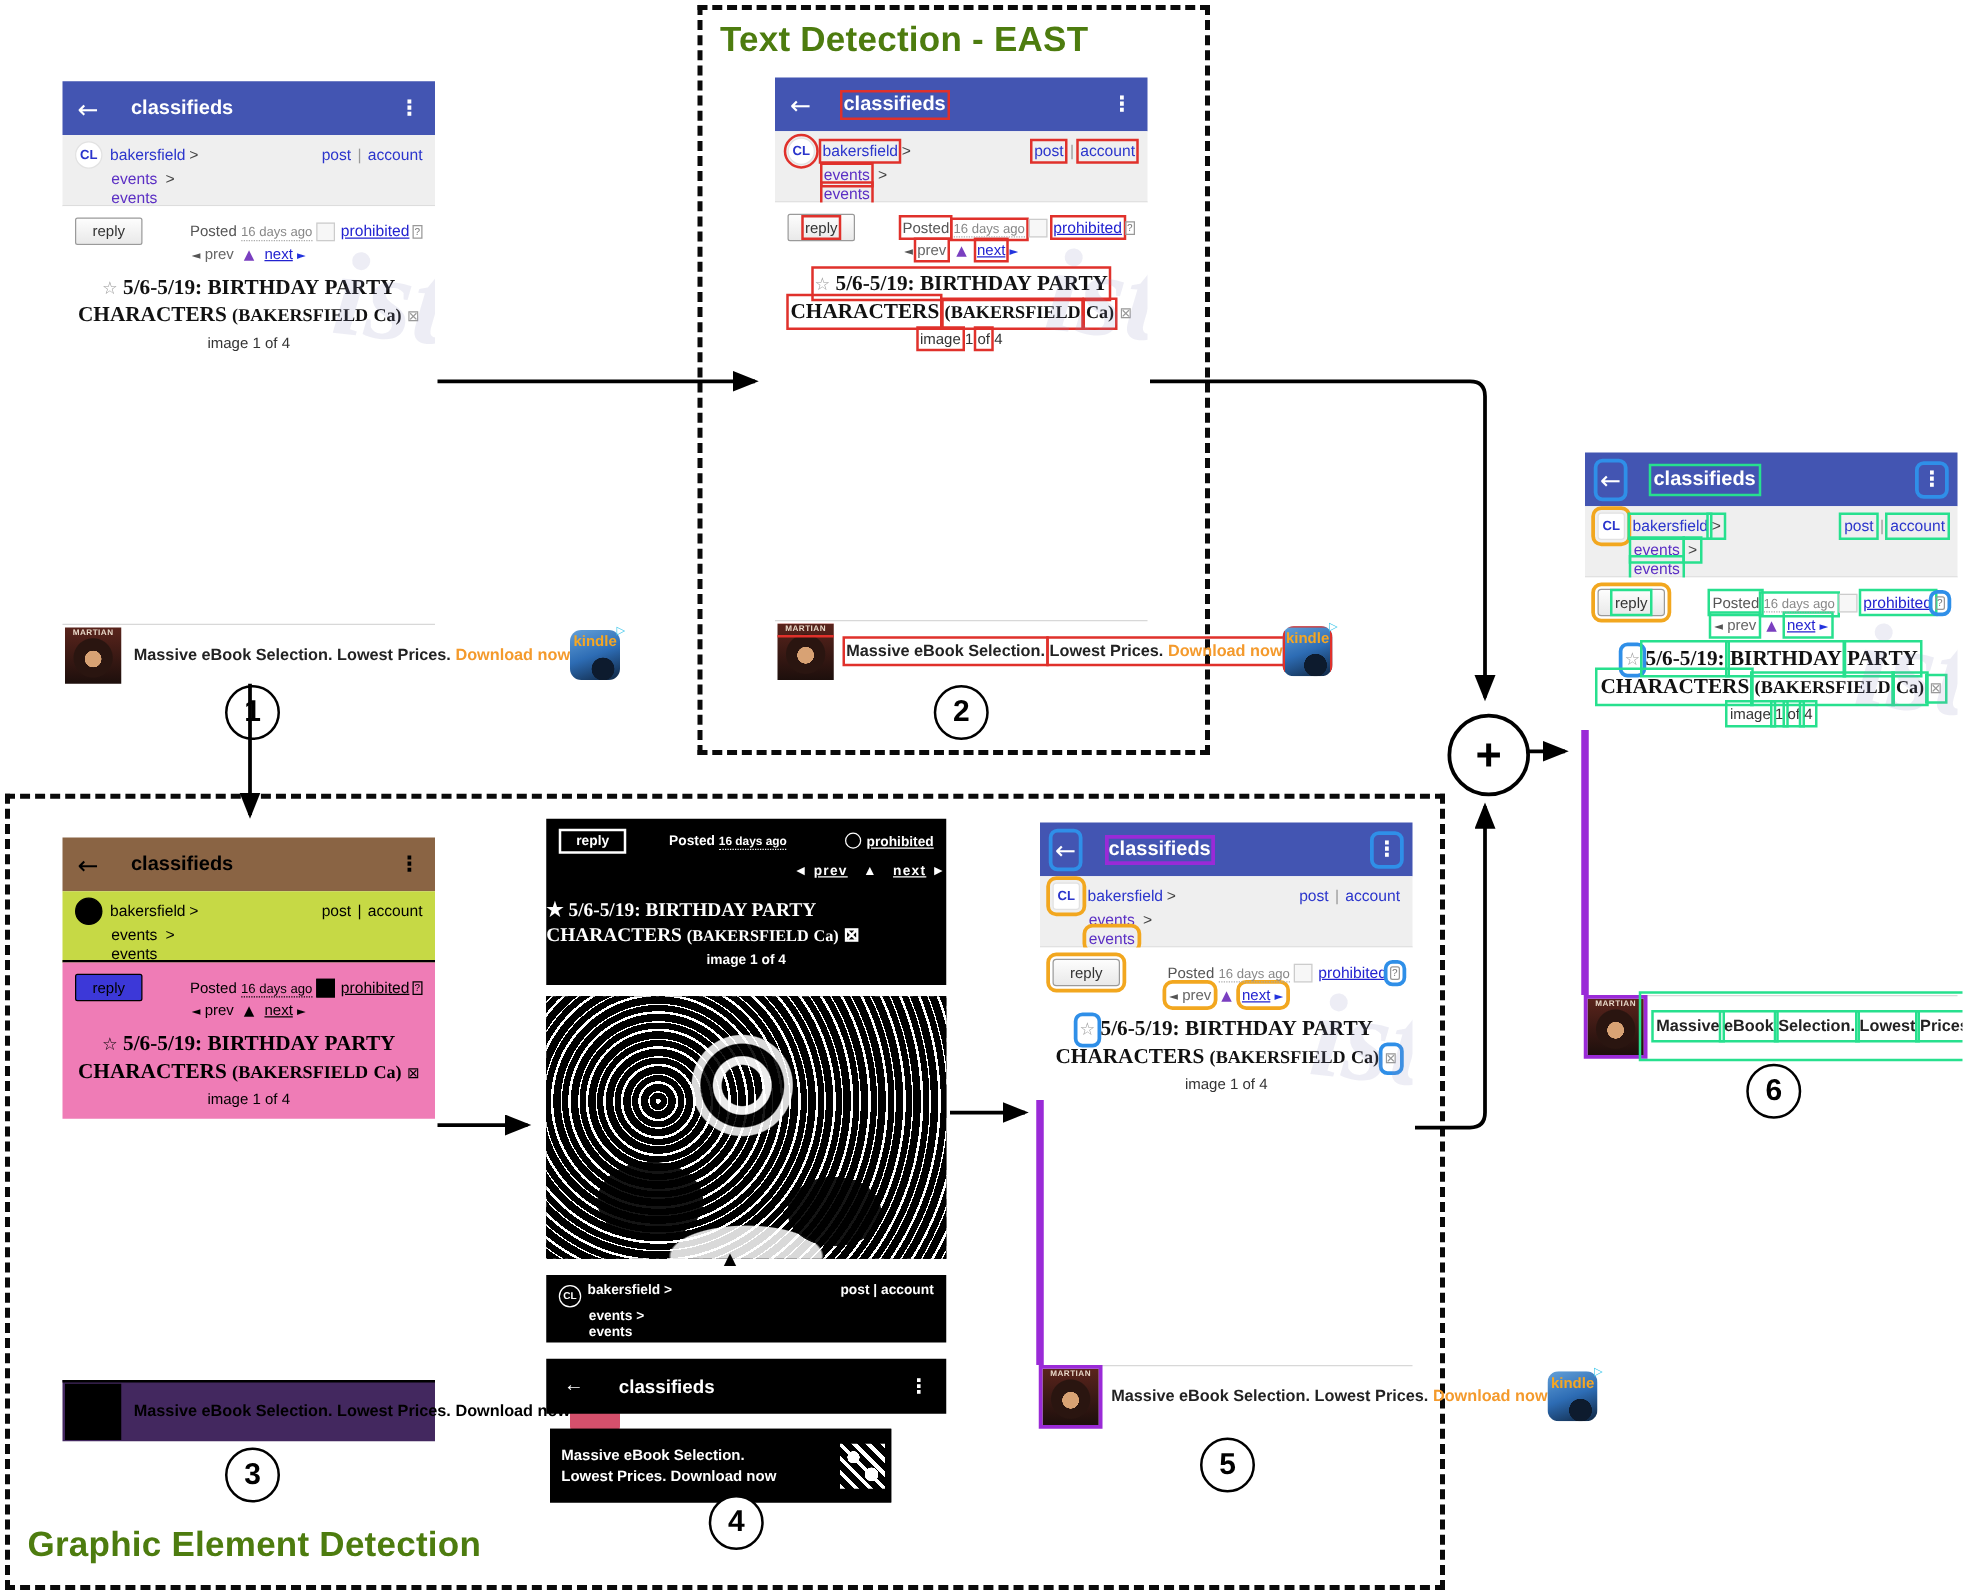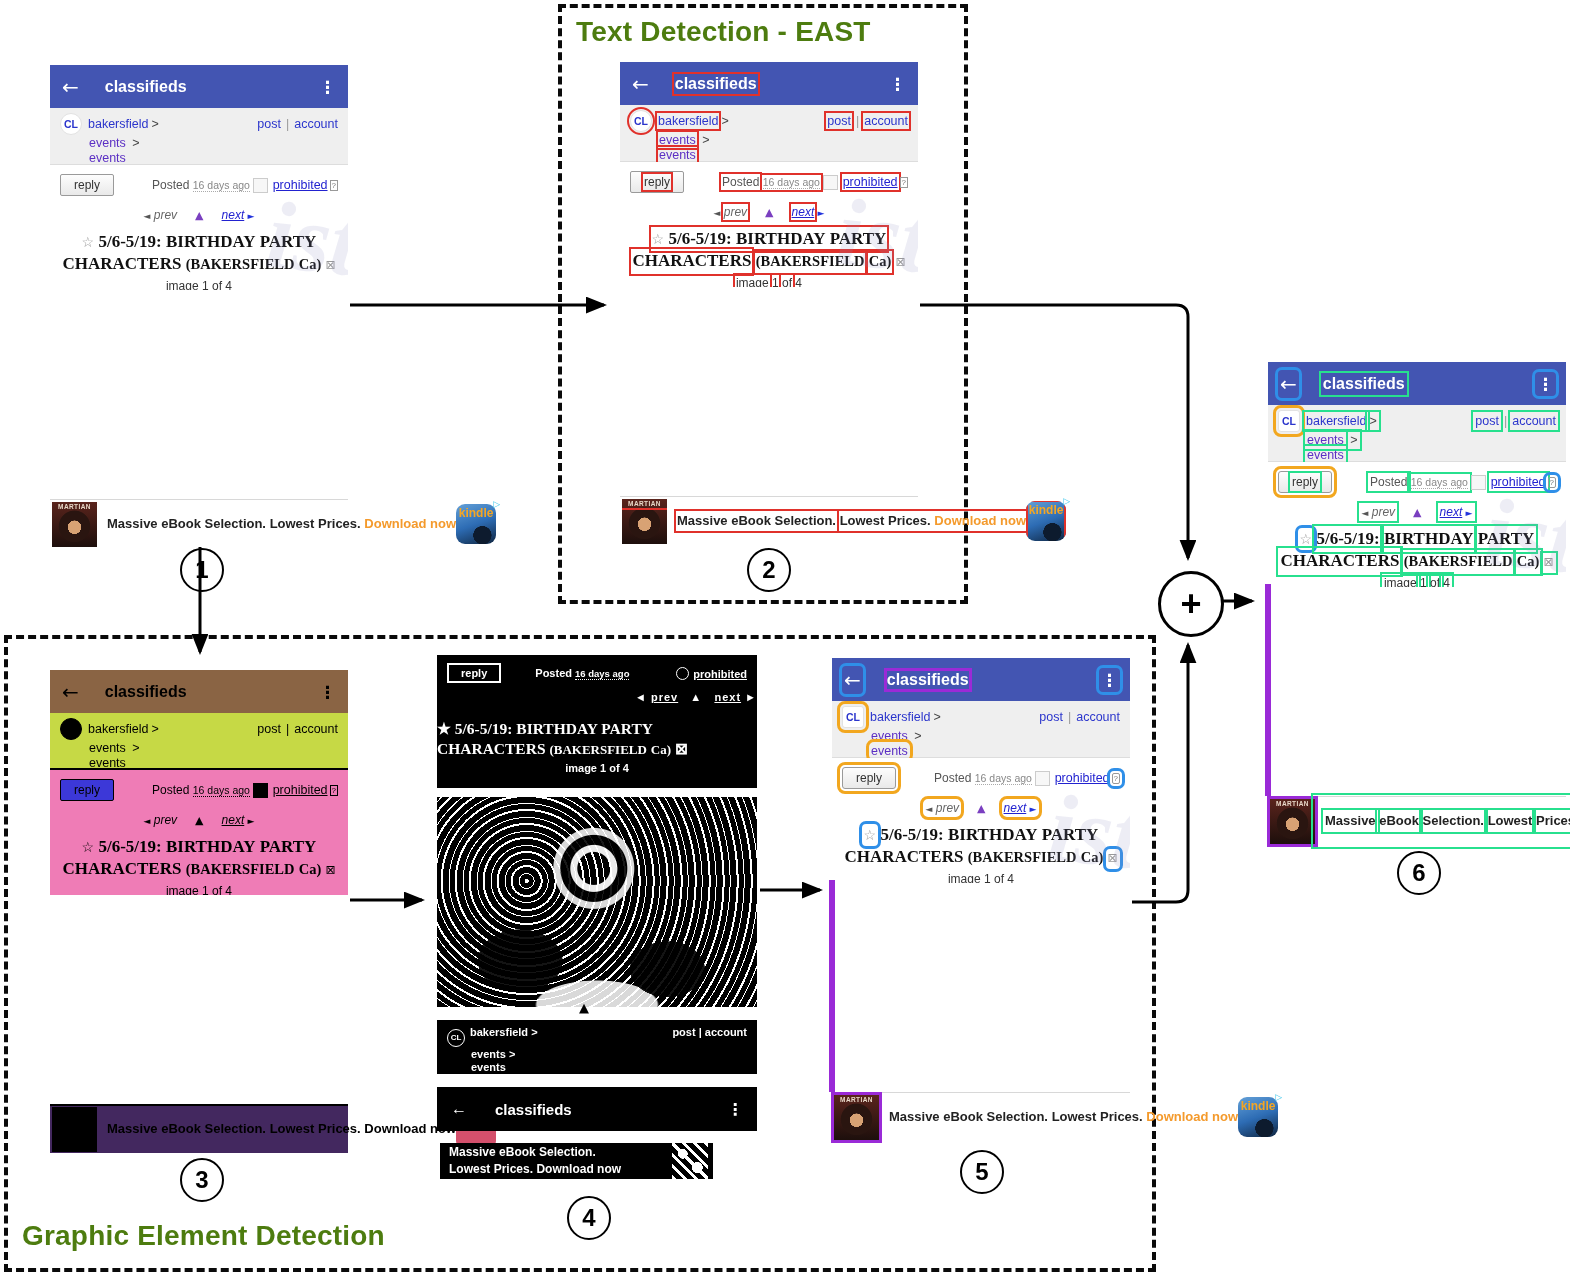--- a/index.html
+++ b/index.html
@@ -53,21 +53,21 @@
     font-style:italic;font-weight:bold;font-size:96px;color:rgba(140,145,190,.16);transform:rotate(6deg);pointer-events:none;}
   .meta-row{display:flex;align-items:center;padding:0 10px;position:relative;}
   .reply-btn{border:1px solid #9a9a9a;border-radius:2px;background:linear-gradient(#fdfdfd,#e9e9e9);
     padding:3px 13px;font-size:12px;color:#333;}
   .posted{margin-left:38px;color:#555;font-size:12px;}
   .ago{color:#888;font-size:10.5px;border-bottom:1px dotted #aaa;}
   .proh{margin-left:auto;display:flex;align-items:center;}
   .checkbox{width:13px;height:13px;border:1px solid #ccc;background:#f7f7f7;display:inline-block;margin-right:5px;}
   .phib{color:#2222d0;text-decoration:underline;font-size:12.5px;}
   .flag{font-size:8px;color:#777;border:1px solid #999;padding:0 1px;margin-left:2px;vertical-align:top;line-height:9px;}
-  .nav-row{display:flex;justify-content:center;align-items:center;gap:18px;margin-top:12px;font-size:12px;font-style:italic;}
+  .nav-row{display:flex;justify-content:center;align-items:center;gap:8px;font-size:12px;}
   .prev{color:#666;} .tri{font-size:9px;color:#555;font-family:"DejaVu Sans",sans-serif;}
   .upnav{color:#7a3fc0;font-size:11px;font-family:"DejaVu Sans",sans-serif;}
   .next .nlink{color:#2222d0;text-decoration:underline;} .ntri{color:#2233dd;}
   .title{margin-top:9px;text-align:center;font-family:"Liberation Serif","DejaVu Serif",serif;
     font-weight:bold;font-size:17px;line-height:1.32;color:#111;padding:0 6px;}
   .star{color:#999;font-weight:normal;font-family:"DejaVu Sans",sans-serif;font-size:14px;}
   .title .small{font-size:14.5px;}
   .del{color:#999;font-size:12px;font-family:"DejaVu Sans",sans-serif;font-weight:normal;}
   .counter{text-align:center;font-size:12px;color:#333;margin-top:3px;}
   .ph-photo{height:206px;position:relative;overflow:hidden;
@@ -162,21 +162,21 @@
       repeating-radial-gradient(circle at 28% 40%, #fff 0 2px, #000 2px 7px, #fff 7px 8px, #000 8px 14px),
       repeating-radial-gradient(circle at 74% 50%, #fff 0 2px, #000 2px 9px),
       #000;}
   .segC{top:365px;height:54px;padding:6px 10px;font-size:11px;font-weight:bold;}
   .bcirc{display:inline-flex;width:16px;height:16px;border:1.5px solid #fff;border-radius:50%;align-items:center;justify-content:center;font-size:8px;margin-right:5px;vertical-align:-4px;}
   .bc-r{float:right;}
   .bindent{margin-left:24px;margin-top:1px;}
   .segD{top:432px;height:44px;display:flex;align-items:center;padding:0 14px;font-weight:bold;}
   .segD .bttl{margin-left:28px;font-size:15px;}
   .segD .bmenu{margin-left:auto;}
-  .segE{top:488px;height:36px;width:273px;left:3px;display:flex;align-items:center;border:1px solid #000;}
+  .segE{top:488px;height:59px;width:273px;left:3px;display:flex;align-items:center;border:1px solid #000;}
   .segE .btext{margin-left:8px;font-size:12px;font-weight:bold;line-height:1.4;white-space:nowrap;}
   .segE .bicon{margin-left:auto;margin-right:4px;width:36px;height:36px;flex:none;
     background:radial-gradient(circle 8px at 30% 30%, #fff 0 60%, transparent 62%),
                radial-gradient(circle 9px at 70% 68%, #fff 0 60%, transparent 62%),
                repeating-linear-gradient(45deg,#fff 0 3px,#000 3px 8px);}
 </style>
 </head>
 <body>
 
 <div class="dashed-box" id="east-box">

